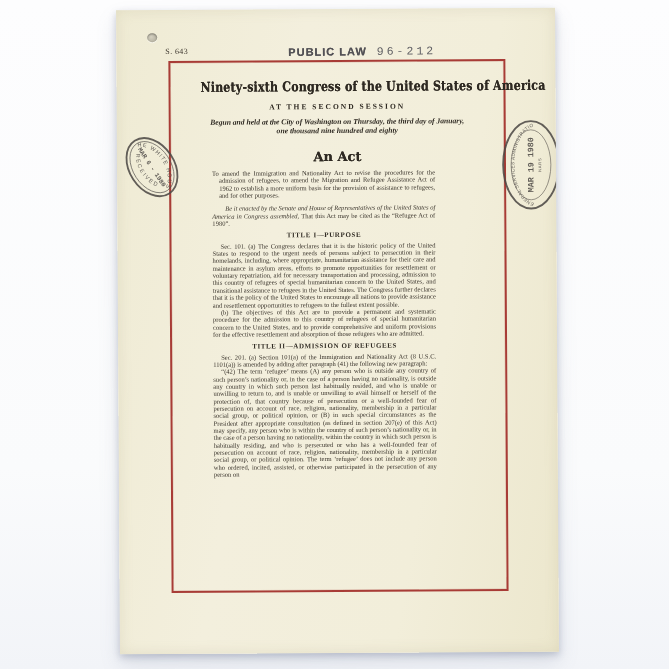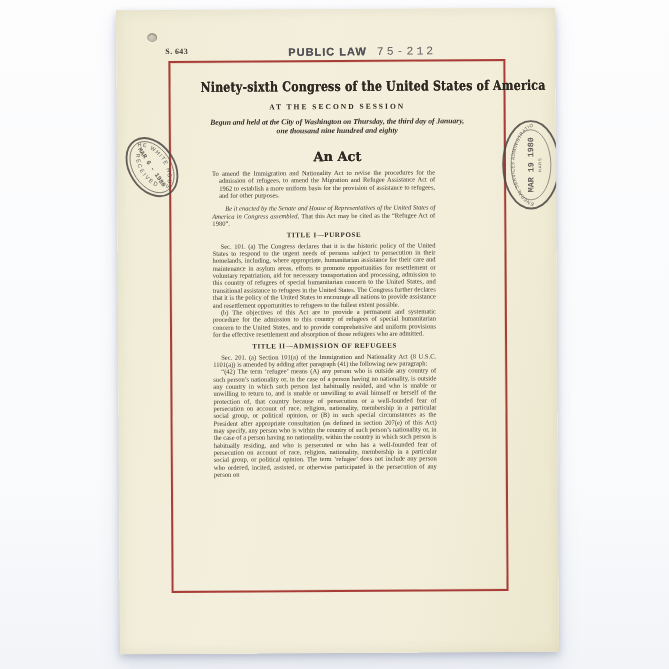--- a/index.html
+++ b/index.html
@@ -25,21 +25,21 @@
     color:#38332b;
   }
   .punch-hole {
     position:absolute; left:31px; top:23px; width:10px; height:9px;
     border-radius:50%;
     background:radial-gradient(circle at 40% 40%, #d6d2c2, #a9a595);
     box-shadow:inset 0 1px 2px rgba(0,0,0,.35), 0 1px 1px rgba(255,255,255,.6);
   }
   .bill-number {
     position:absolute; left:49px; top:37px;
-    font-size:8px; letter-spacing:.4px; color:#3c362d;font-weight:bold;
+    font-size:8px; letter-spacing:.4px; color:#3c362d;
   }
   .pl-stamp {
     position:absolute; left:172px; top:32px; width:230px;
     white-space:nowrap; transform:rotate(-0.4deg);
   }
   .pl-label {
     font-family:"Liberation Sans", sans-serif; font-weight:bold;
     font-size:11px; letter-spacing:1px; color:#3e3d44; opacity:.88;
     text-shadow:0 0 .6px #3e3d44;
   }
@@ -99,21 +99,21 @@
 <div class="scan-backdrop"></div>
 
 <div class="page">
 
   <div class="punch-hole"></div>
 
   <div class="bill-number">S. 643</div>
 
   <div class="pl-stamp">
     <span class="pl-label">PUBLIC LAW</span>
-    <span class="pl-number">75-212</span>
+    <span class="pl-number">96-212</span>
   </div>
 
   <div class="red-frame">
     <div class="center-matter">
       <div class="congress-title">Ninety-sixth Congress of the United States of America</div>
       <div class="session-line">AT THE SECOND SESSION</div>
       <div class="convened">Begun and held at the City of Washington on Thursday, the third day of January,</div>
       <div class="convened" style="margin-top:0;">one thousand nine hundred and eighty</div>
       <div class="act-heading">An Act</div>
     </div>

